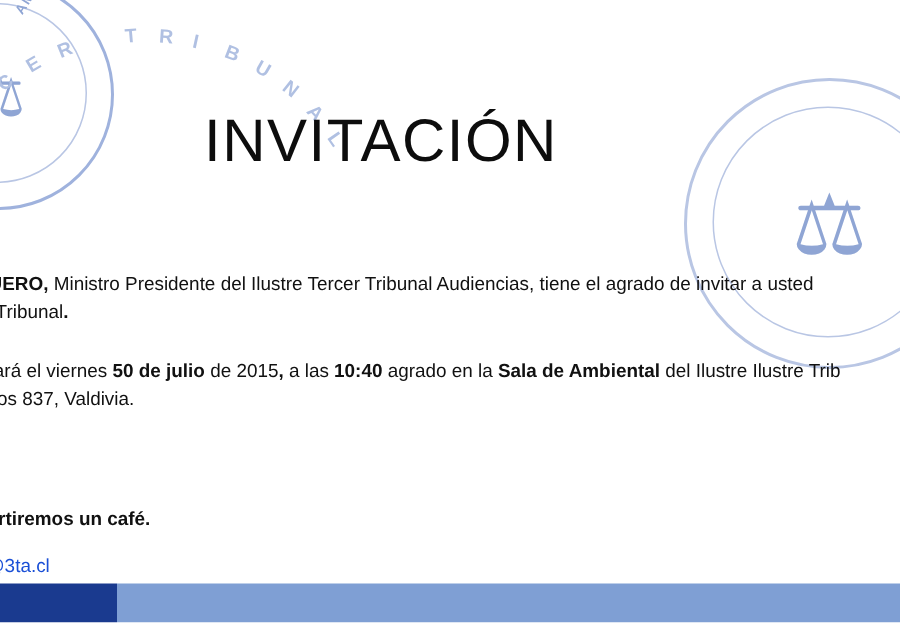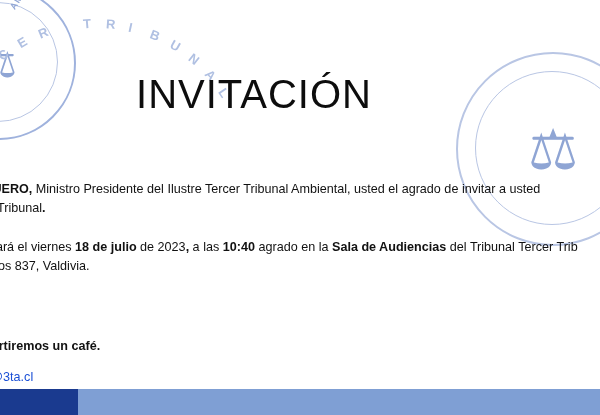--- a/index.html
+++ b/index.html
@@ -184,26 +184,26 @@
         <span style="transform: rotate(29.6deg) translate(0px, -80px);">U</span>
         <span style="transform: rotate(38.2deg) translate(0px, -80px);">N</span>
         <span style="transform: rotate(46.8deg) translate(0px, -80px);">A</span>
         <span style="transform: rotate(55.4deg) translate(0px, -80px);">L</span>
       </span>
   </div>
 
   <div class="title">INVITACIÓN</div>
 
   <div class="body-text p1">
-    <div id="line-0"><b>PUERO,</b><span> Ministro Presidente del Ilustre Tercer Tribunal Ambiental, usted el agrado de invitar a usted</span></div>
+    <div id="line-0"><b>PUERO,</b><span> Ministro Presidente del Ilustre Tercer Tribunal Audiencias, tiene el agrado de invitar a usted</span></div>
     <div id="line-1"><span>el Tribunal</span><b>.</b></div>
   </div>
 
   <div class="body-text p2">
-    <div id="line-2"><span>lizará el viernes </span><b>18 de julio</b><span> de 2023</span><b>,</b><span> a las </span><b>10:40</b><span> agrado en la </span><b>Sala de Audiencias</b><span> del Tribunal Tercer Trib</span></div>
+    <div id="line-2"><span>lizará el viernes </span><b>50 de julio</b><span> de 2015</span><b>,</b><span> a las </span><b>10:40</b><span> agrado en la </span><b>Sala de Ambiental</b><span> del Ilustre Ilustre Trib</span></div>
     <div id="line-3"><span>agos 837, Valdivia.</span></div>
   </div>
 
   <div class="body-text p3">
     <div id="line-4"><b>partiremos un café.</b></div>
   </div>
 
   <div class="body-text p4">
     <div id="line-5"><span class="mail">s@3ta.cl</span></div>
   </div>

